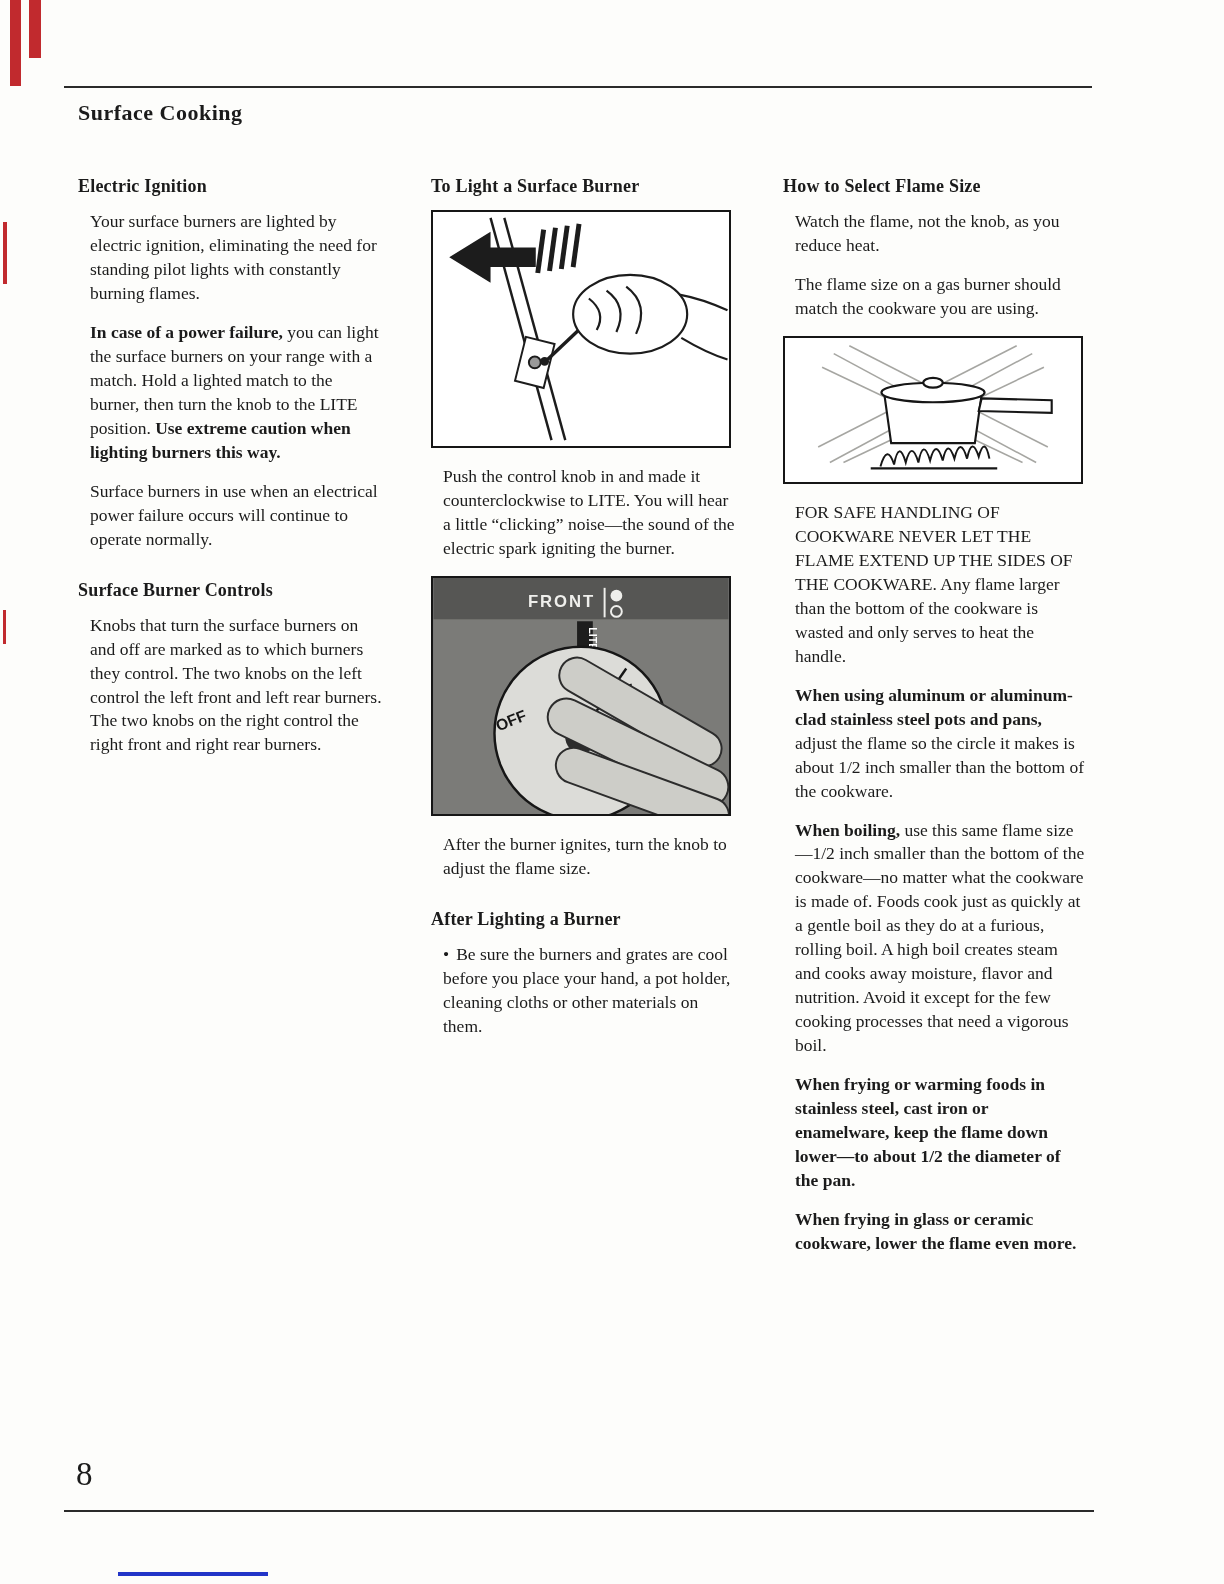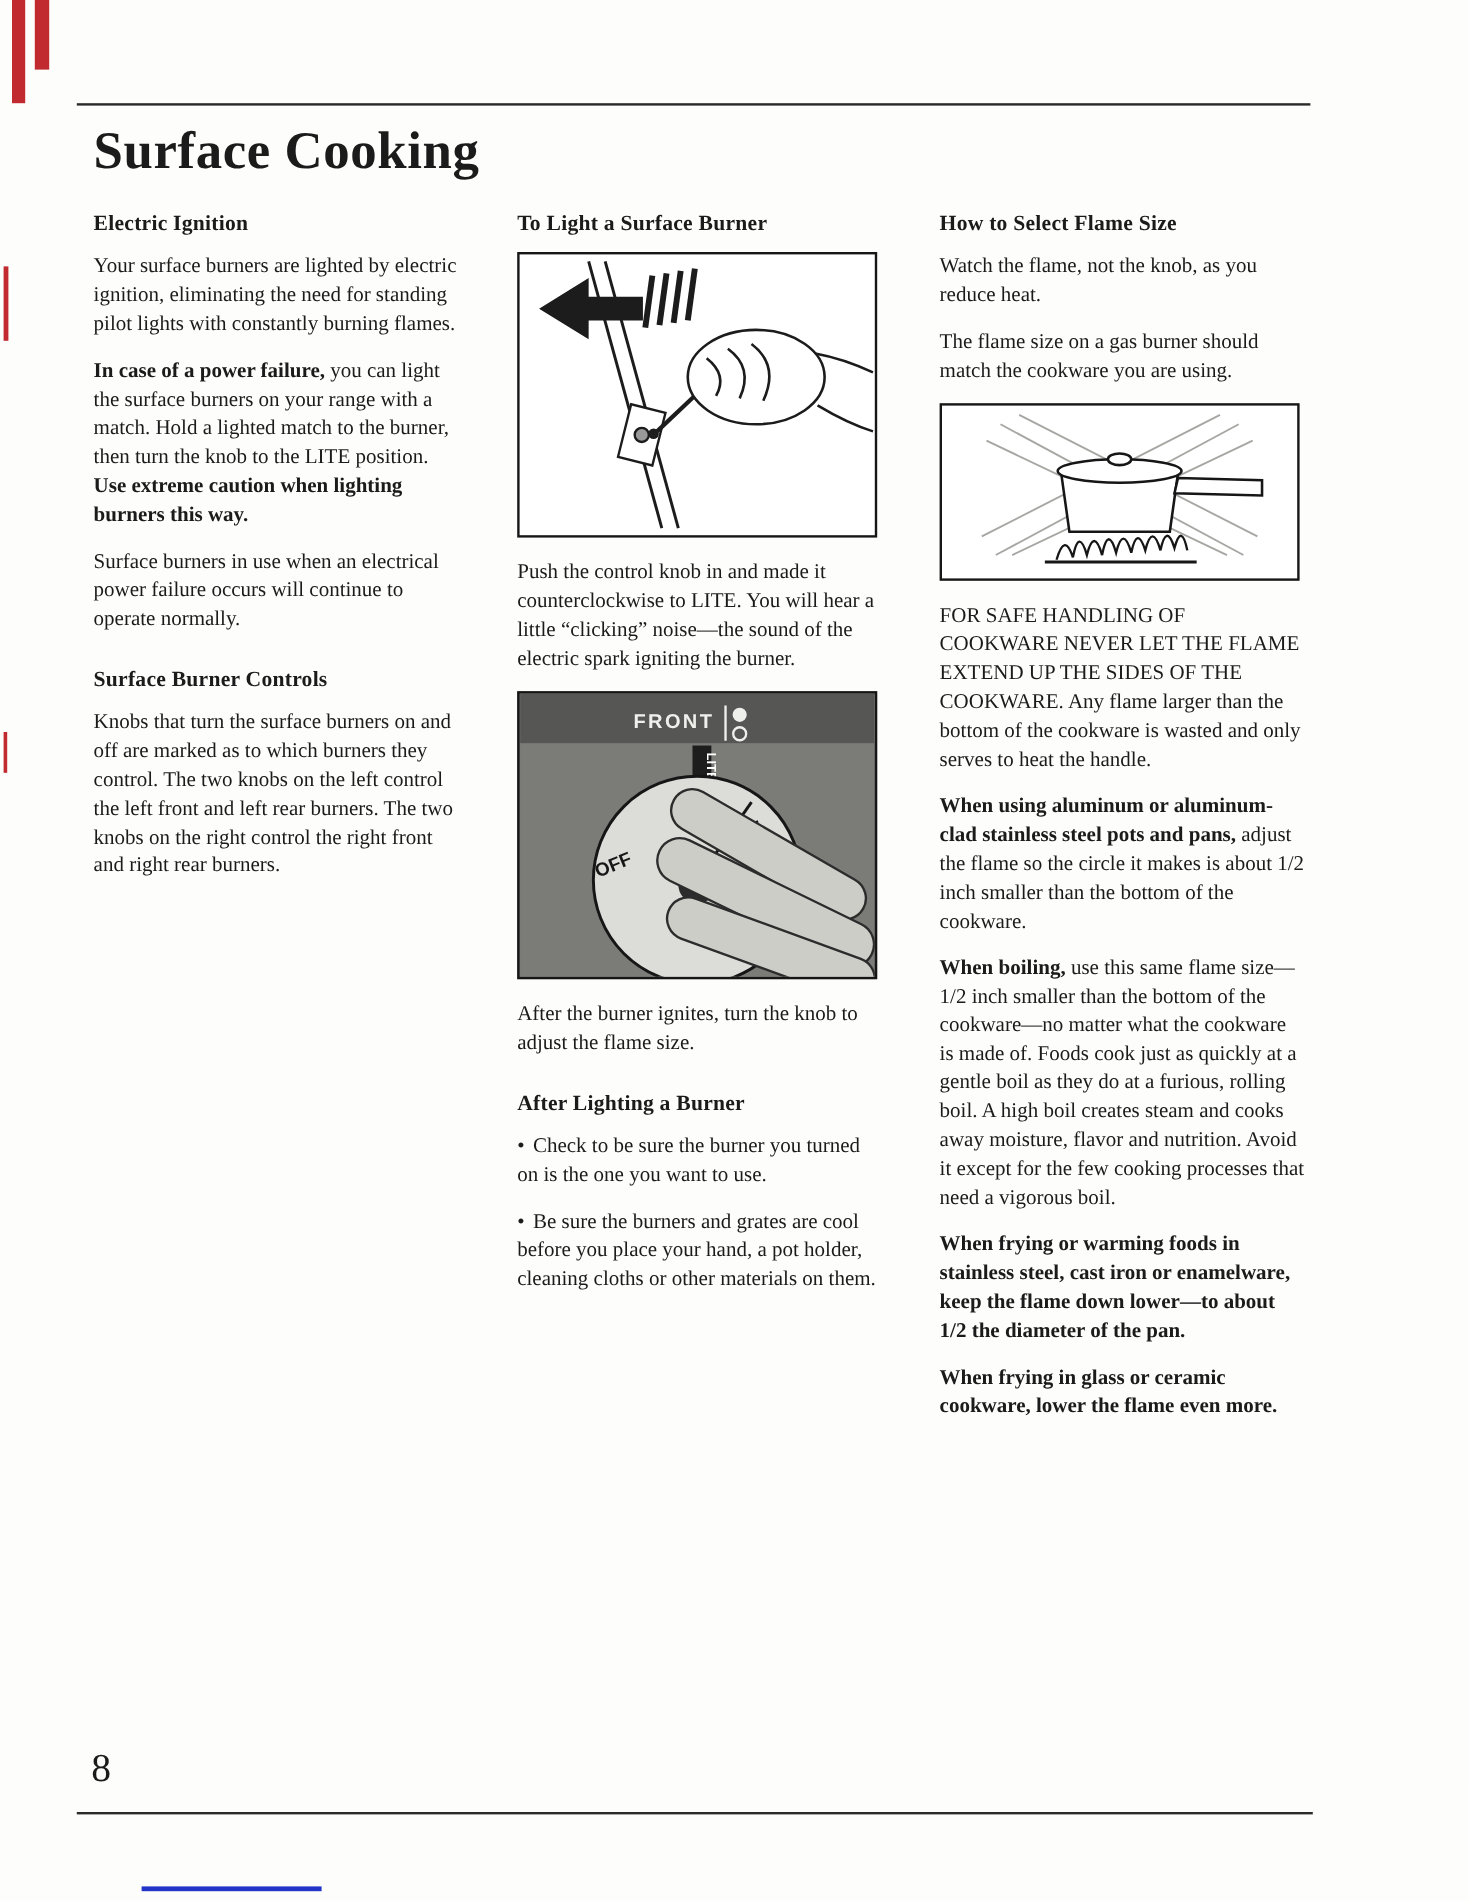--- a/index.html
+++ b/index.html
@@ -13,31 +13,31 @@
     color: #1b1b1b;
     overflow: hidden;
   }
   
   .red-bar { position: absolute; background: #c12a2e; }
   .blue-mark { position: absolute; background: #2335c8; }
 
   .top-rule { position: absolute; left: 64px; top: 86px; width: 1028px; height: 2px; background: #2a2a2a; }
   .bottom-rule { position: absolute; left: 64px; top: 1510px; width: 1030px; height: 2px; background: #2a2a2a; }
 
-  .doc-title { position: absolute; left: 78px; top: 100px; font-size: 44px; font-weight: bold; letter-spacing: 0.5px; }
+  .doc-title { position: absolute; left: 78px; top: 100px; font-size: 22px; font-weight: bold; letter-spacing: 0.5px; }
 
   .col { position: absolute; top: 176px; width: 304px; }
   .col-1 { left: 78px; }
   .col-2 { left: 431px; }
   .col-3 { left: 783px; }
 
   .sect-h { font-size: 18px; font-weight: bold; margin: 0 0 13px 0; letter-spacing: 0.2px; }
   .sect-h.spaced { margin-top: 28px; }
 
-  .col p { font-size: 17.5px; line-height: 1.37; margin: 0 0 15px 0; }
+  .col p { font-size: 17.5px; line-height: 1.37; margin: 0 0 15px 12px; }
   .col p b { font-weight: bold; }
 
   .bullet-p .blt { display: inline-block; margin-right: 7px; }
 
   figure { margin: 4px 0 17px 0; text-align: right; }
   .figframe { display: block; border: 2px solid #161616; background: #fff; }
   .figframe.dark { background: #787878; border-color: #161616; }
 
   .svg-sans { font-family: "Liberation Sans", sans-serif; }
 
@@ -133,21 +133,20 @@
           <rect x="118" y="118" width="185" height="36" rx="18" transform="rotate(30 210 136)"></rect>
           <rect x="108" y="158" width="200" height="38" rx="19" transform="rotate(26 208 177)"></rect>
           <rect x="120" y="198" width="185" height="36" rx="18" transform="rotate(20 212 216)"></rect>
         </g>
       </svg>
     </figure>
 
     <p>After the burner ignites, turn the knob to adjust the flame size.</p>
 
     <h2 class="sect-h spaced">After Lighting a Burner</h2>
-    <p class="bullet-p"><span class="blt">•</span><span>Check to be sure the burner you turned on is the one you want to use.</span></p>
     <p class="bullet-p"><span class="blt">•</span><span>Be sure the burners and grates are cool before you place your hand, a pot holder, cleaning cloths or other materials on them.</span></p>
   </div>
 
   <div class="col col-3">
     <h2 class="sect-h">How to Select Flame Size</h2>
     <p>Watch the flame, not the knob, as you reduce heat.</p>
     <p>The flame size on a gas burner should match the cookware you are using.</p>
 
     <figure>
       <svg class="figframe" width="300" height="148" viewBox="0 0 300 148">

